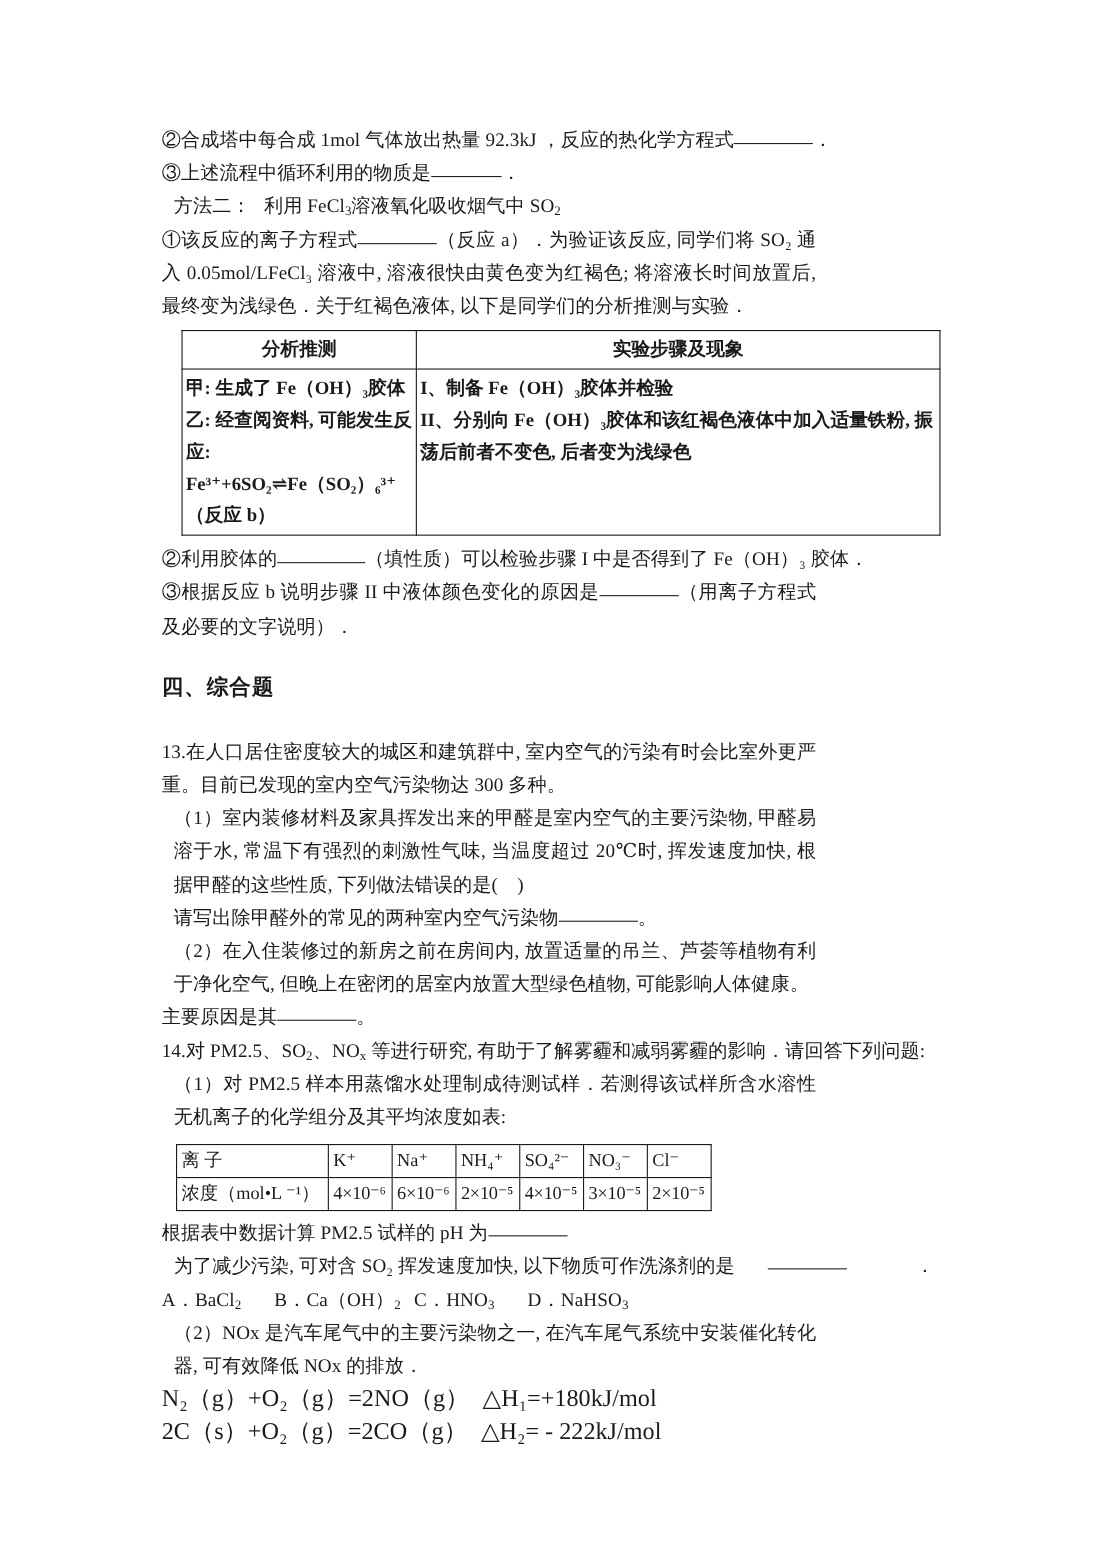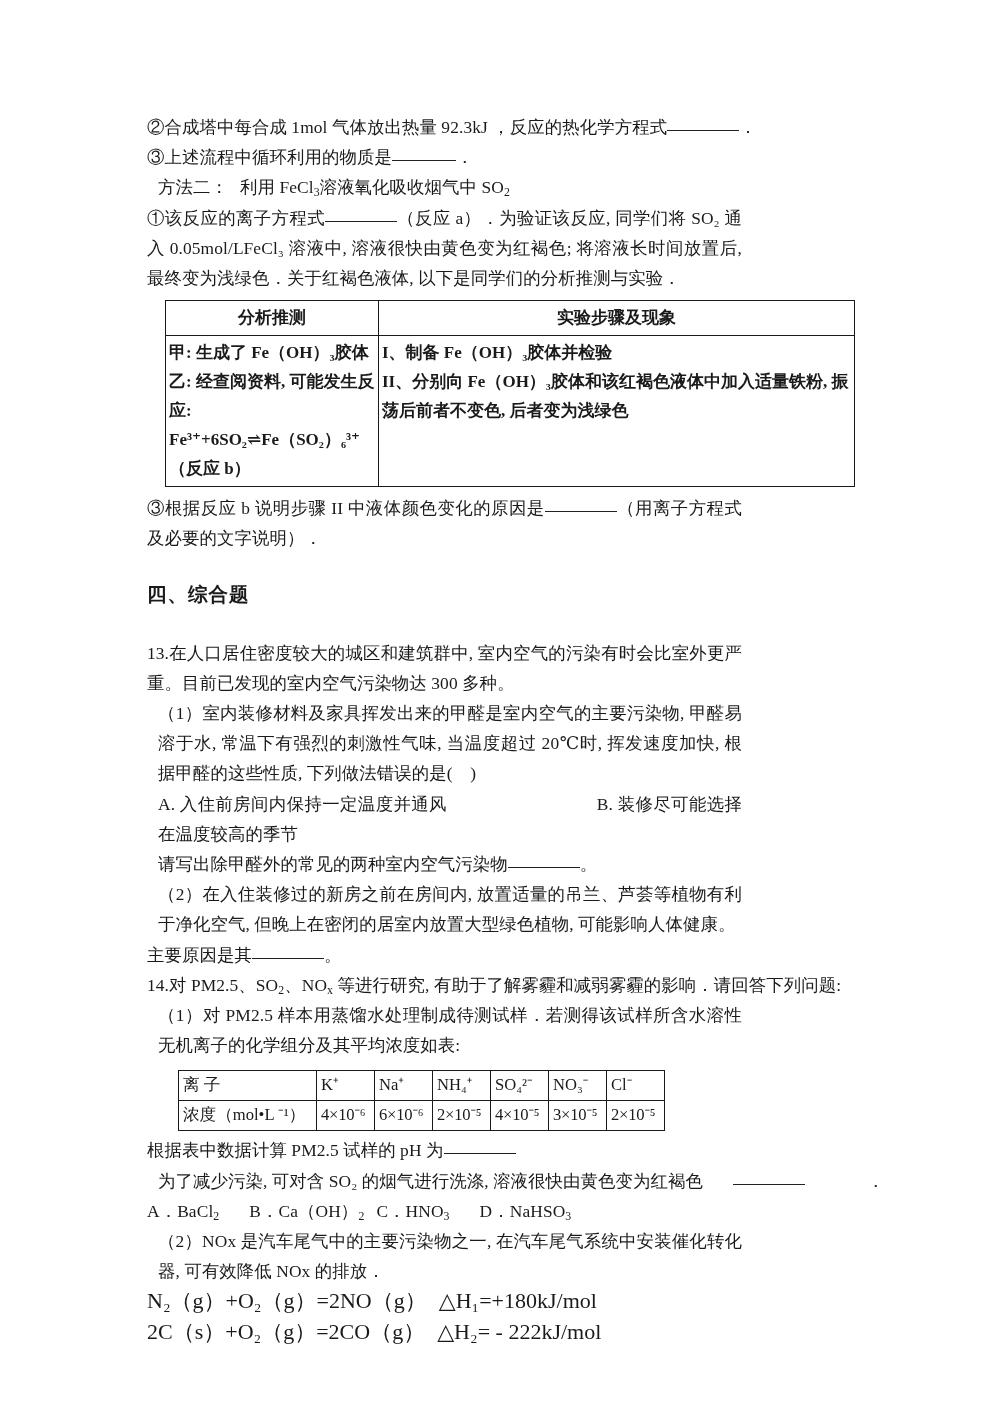--- a/index.html
+++ b/index.html
@@ -74,23 +74,22 @@
     font-weight: bold;
     vertical-align: top;
   }
   .tbl1 .hcell { text-align: center; }
   .tbl1 .c1 { width: 206px; }
   .tbl1 .body-cell { height: 128px; }
 
   
   .tbl2 {
     border-collapse: collapse;
-    margin: 10px 0 4px 31px;
+    margin: 10px 0 4px 13px;
     table-layout: fixed;
-    font-family: Liberation Serif, serif;
   }
   .tbl2 td {
     border: 1.3px solid #1a1a1a;
     font-size: 16.6px;
     line-height: 28px;
     padding: 0 2px 1px 4px;
     white-space: nowrap;
     vertical-align: middle;
   }
   .tbl2 .col-label { width: 131px; }
@@ -133,29 +132,29 @@
         <div>Fe³⁺+6SO₂⇌Fe（SO₂）₆³⁺（反应 b）</div>
       </td>
       <td class="body-cell">
         <div>I、制备 Fe（OH）₃胶体并检验</div>
         <div>II、分别向 Fe（OH）₃胶体和该红褐色液体中加入适量铁粉, 振荡后前者不变色, 后者变为浅绿色</div>
       </td>
     </tr>
   </tbody>
     </table>
 
+  <div class="line"><span>②利用胶体的</span><span class="blank b-lg"></span><span>（填性质）可以检验步骤 I 中是否得到了 Fe（OH）₃ 胶体．</span></div>
 
   <div class="wrap"><span>③根据反应 b 说明步骤 II 中液体颜色变化的原因是</span><span class="blank b-md"></span><span>（用离子方程式及必要的文字说明）．</span></div>
 
   <div class="sec-head">四、综合题</div>
 
   <div class="wrap">13.在人口居住密度较大的城区和建筑群中, 室内空气的污染有时会比室外更严重。目前已发现的室内空气污染物达 300 多种。</div>
   <div class="wrap indent-sm">（1）室内装修材料及家具挥发出来的甲醛是室内空气的主要污染物, 甲醛易溶于水, 常温下有强烈的刺激性气味, 当温度超过 20℃时, 挥发速度加快, 根据甲醛的这些性质, 下列做法错误的是(　)</div>
 
-  <div class="wrap indent-sm"><span>A. 入住前房间内保持一定温度并通风</span><span class="sp-xxl"></span><span>B. 装修尽可能选择在温度较高的季节</span></div>
 
 
   <div class="wrap indent-sm"><span>请写出除甲醛外的常见的两种室内空气污染物</span><span class="blank b-md"></span><span>。</span></div>
 
   <div class="wrap indent-sm">（2）在入住装修过的新房之前在房间内, 放置适量的吊兰、芦荟等植物有利于净化空气, 但晚上在密闭的居室内放置大型绿色植物, 可能影响人体健康。</div>
 
   <div class="line"><span>主要原因是其</span><span class="blank b-md"></span><span>。</span></div>
 
   <div class="line"><span>14.对 PM2.5、SO</span><sub>2</sub><span>、NO</span><sub>x</sub><span> 等进行研究, 有助于了解雾霾和减弱雾霾的影响．请回答下列问题:</span></div>
 
@@ -179,21 +178,21 @@
       <td class="col-ion sci">2×10⁻⁵</td>
       <td class="col-ion sci">4×10⁻⁵</td>
       <td class="col-ion sci">3×10⁻⁵</td>
       <td class="col-ion sci">2×10⁻⁵</td>
     </tr>
   </tbody>
     </table>
 
   <div class="line"><span>根据表中数据计算 PM2.5 试样的 pH 为</span><span class="blank b-md"></span></div>
 
-  <div class="line indent-sm"><span>为了减少污染, 可对含 SO₂ 的烟气进行洗涤, 溶液很快由黄色变为红褐色</span><span class="sp-lg"></span><span class="blank b-md"></span><span class="sp-xl"></span><span>．</span></div>
+  <div class="line indent-sm"><span>为了减少污染, 可对含 SO₂ 挥发速度加快, 以下物质可作洗涤剂的是</span><span class="sp-lg"></span><span class="blank b-md"></span><span class="sp-xl"></span><span>．</span></div>
 
   <div class="line"><span><span>A</span><span>．</span><span>BaCl</span><sub>2</sub></span><span class="sp-lg"></span><span><span>B</span><span>．</span><span>Ca（OH）</span><sub>2</sub></span><span class="sp"></span><span><span>C</span><span>．</span><span>HNO</span><sub>3</sub></span><span class="sp-lg"></span><span><span>D</span><span>．</span><span>NaHSO</span><sub>3</sub></span></div>
 
   <div class="wrap indent-sm">（2）NOx 是汽车尾气中的主要污染物之一, 在汽车尾气系统中安装催化转化器, 可有效降低 NOx 的排放．</div>
 
 
   <div class="eq-line"><span>N₂（g）+O₂（g）=2NO（g）</span><span class="sp"></span><span>△H₁=+180kJ/mol</span></div>
 
   <div class="eq-line"><span>2C（s）+O₂（g）=2CO（g）</span><span class="sp"></span><span>△H₂= - 222kJ/mol</span></div>
 

